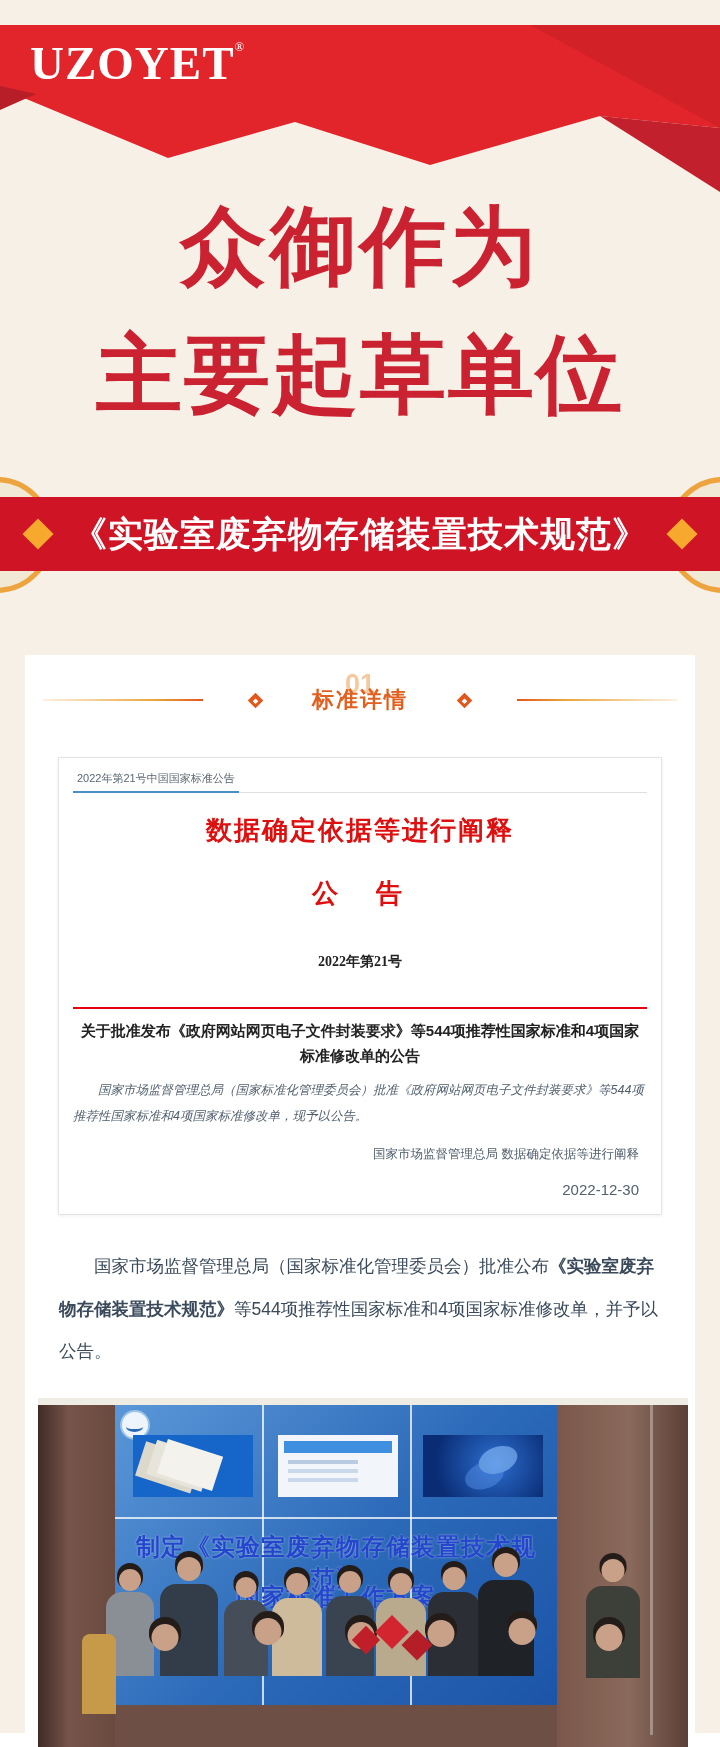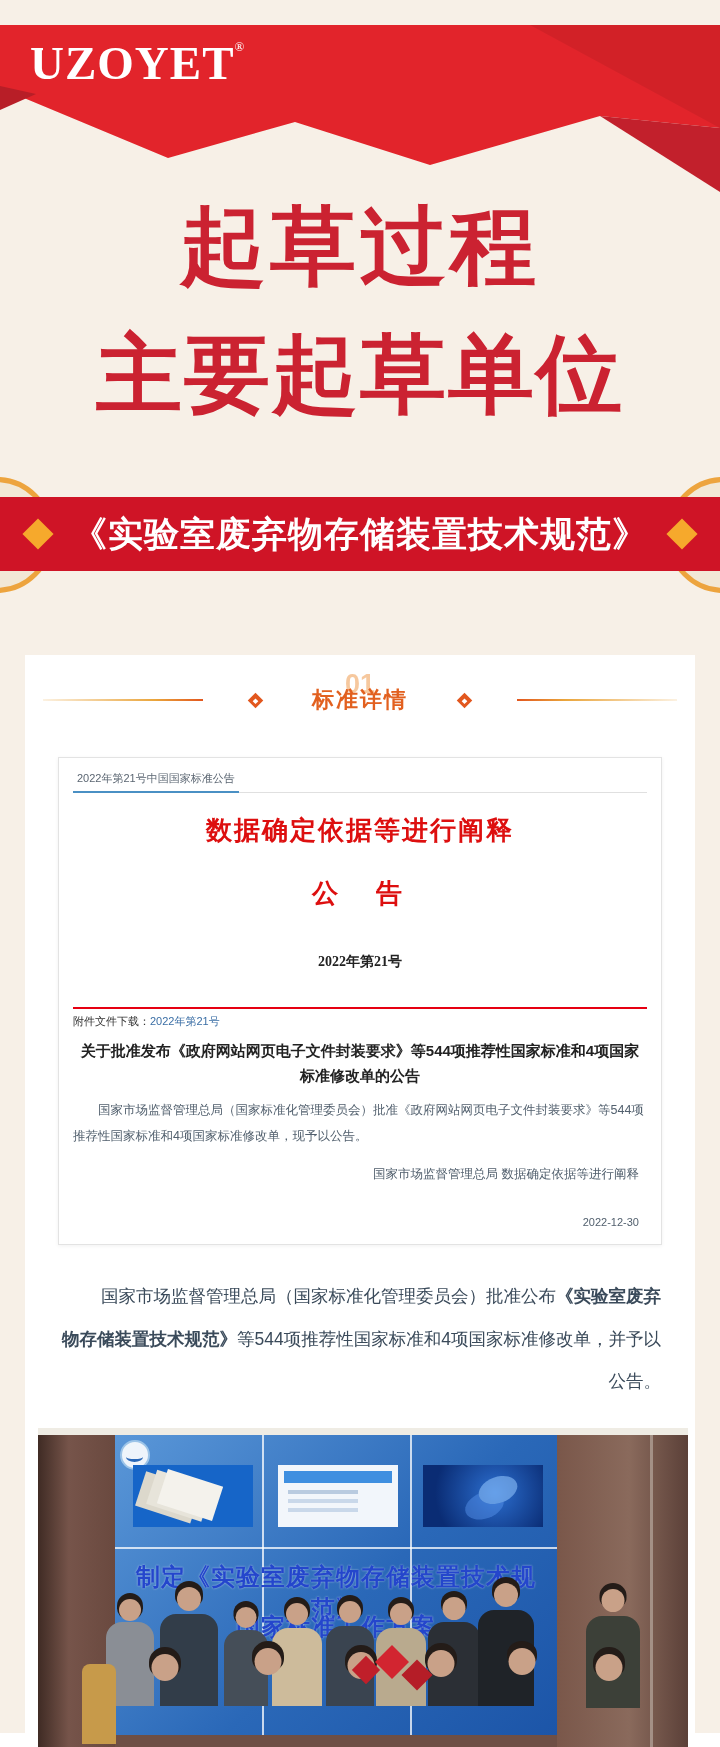--- a/index.html
+++ b/index.html
@@ -60,25 +60,25 @@
              text-align:center;margin-top:20px;letter-spacing:2px;}
   .doc-gongao{font-family:"Liberation Serif",serif;color:#dd0f0f;font-weight:700;font-size:26px;
               text-align:center;margin-top:28px;letter-spacing:6px;}
   .doc-num{font-family:"Liberation Serif",serif;color:#222;font-weight:700;font-size:14px;
            text-align:center;margin-top:42px;}
   .doc-redline{height:2px;background:#e60012;margin-top:36px;}
   .doc-attach{font-size:11px;color:#333;margin-top:5px;}
   .doc-attach a{color:#3a6ea5;text-decoration:none;}
   .doc-notice-title{font-size:15px;font-weight:700;color:#222;text-align:center;line-height:1.65;
                     margin-top:10px;padding:0 6px;}
-  .doc-body{font-size:12.5px;color:#52606e;line-height:2.15;text-indent:2em;margin-top:8px;}
+  .doc-body{font-size:12.5px;color:#52606e;line-height:2.15;text-indent:2em;margin-top:8px;font-style:italic;}
   .doc-sign{font-size:12.5px;color:#52606e;text-align:right;margin-top:16px;padding-right:8px;}
-  .doc-date{font-size:11px;color:#52606e;text-align:right;margin-top:33px;padding-right:8px;}
-  
-  .article{margin:30px 34px 0;color:#3a4a5a;font-size:17.5px;line-height:2.42;text-align:right;}
+  .doc-date{font-size:15px;color:#52606e;text-align:right;margin-top:18px;padding-right:8px;}
+  
+  .article{margin:30px 34px 0;color:#3a4a5a;font-size:17.5px;line-height:2.42;}
   .article p{margin:0;text-indent:2em;}
   .article .b{font-weight:700;}
   
   .photo{position:relative;margin:26px auto 0;margin-left:13px;width:650px;height:395px;overflow:hidden;
          background:#6e4f45;}
   .ph-ceiling{position:absolute;left:0;top:0;width:650px;height:7px;background:#efece4;}
   .ph-wall-l{position:absolute;left:0;top:7px;width:77px;height:388px;
              background:linear-gradient(to right,#3f2b24,#76544a 40%,#6a493f);}
   .ph-wall-r{position:absolute;left:519px;top:7px;width:131px;height:388px;
              background:linear-gradient(to right,#7a574a,#8a6a5c 55%,#5b4038);}
@@ -124,21 +124,21 @@
 
   <div class="banner">
     <div class="red-main"></div>
     <div class="red-shade"></div>
     <div class="red-dark-r"></div>
     <div class="red-dark-l"></div>
     <div class="logo"><span class="u">U<i></i></span>ZOYET<sup>®</sup></div>
   </div>
 
   <div class="hero">
-    <div class="t1">起草过程</div>
+    <div class="t1">众御作为</div>
     <div class="t2">主要起草单位</div>
   </div>
 
   <div class="ribbon-wrap">
     <div class="circ l"></div>
     <div class="circ r"></div>
     <div class="ribbon">
       <span class="txt">《实验室废弃物存储装置技术规范》</span>
       <span class="dia-gold l"></span>
       <span class="dia-gold r"></span>
@@ -158,23 +158,20 @@
       </div>
     </div>
 
     <div class="doc">
       <span class="doc-tab">2022年第21号中国国家标准公告</span>
       <div class="doc-tabline"></div>
       <div class="doc-title">数据确定依据等进行阐释</div>
       <div class="doc-gongao">公　告</div>
       <div class="doc-num">2022年第21号</div>
       <div class="doc-redline"></div>
-      <div class="doc-attach">
-        <span>附件文件下载：</span><a href="#">2022年第21号</a>
-      </div>
       <div class="doc-notice-title">关于批准发布《政府网站网页电子文件封装要求》等544项推荐性国家标准和4项国家标准修改单的公告</div>
       <div class="doc-body">国家市场监督管理总局（国家标准化管理委员会）批准《政府网站网页电子文件封装要求》等544项推荐性国家标准和4项国家标准修改单，现予以公告。</div>
       <div class="doc-sign">国家市场监督管理总局 数据确定依据等进行阐释</div>
       <div class="doc-date">2022-12-30</div>
     </div>
 
     <div class="article">
       <p><span>国家市场监督管理总局（国家标准化管理委员会）批准公布</span><span class="b">《实验室废弃物存储装置技术规范》</span><span>等544项推荐性国家标准和4项国家标准修改单，并予以公告。</span></p>
     </div>
 

